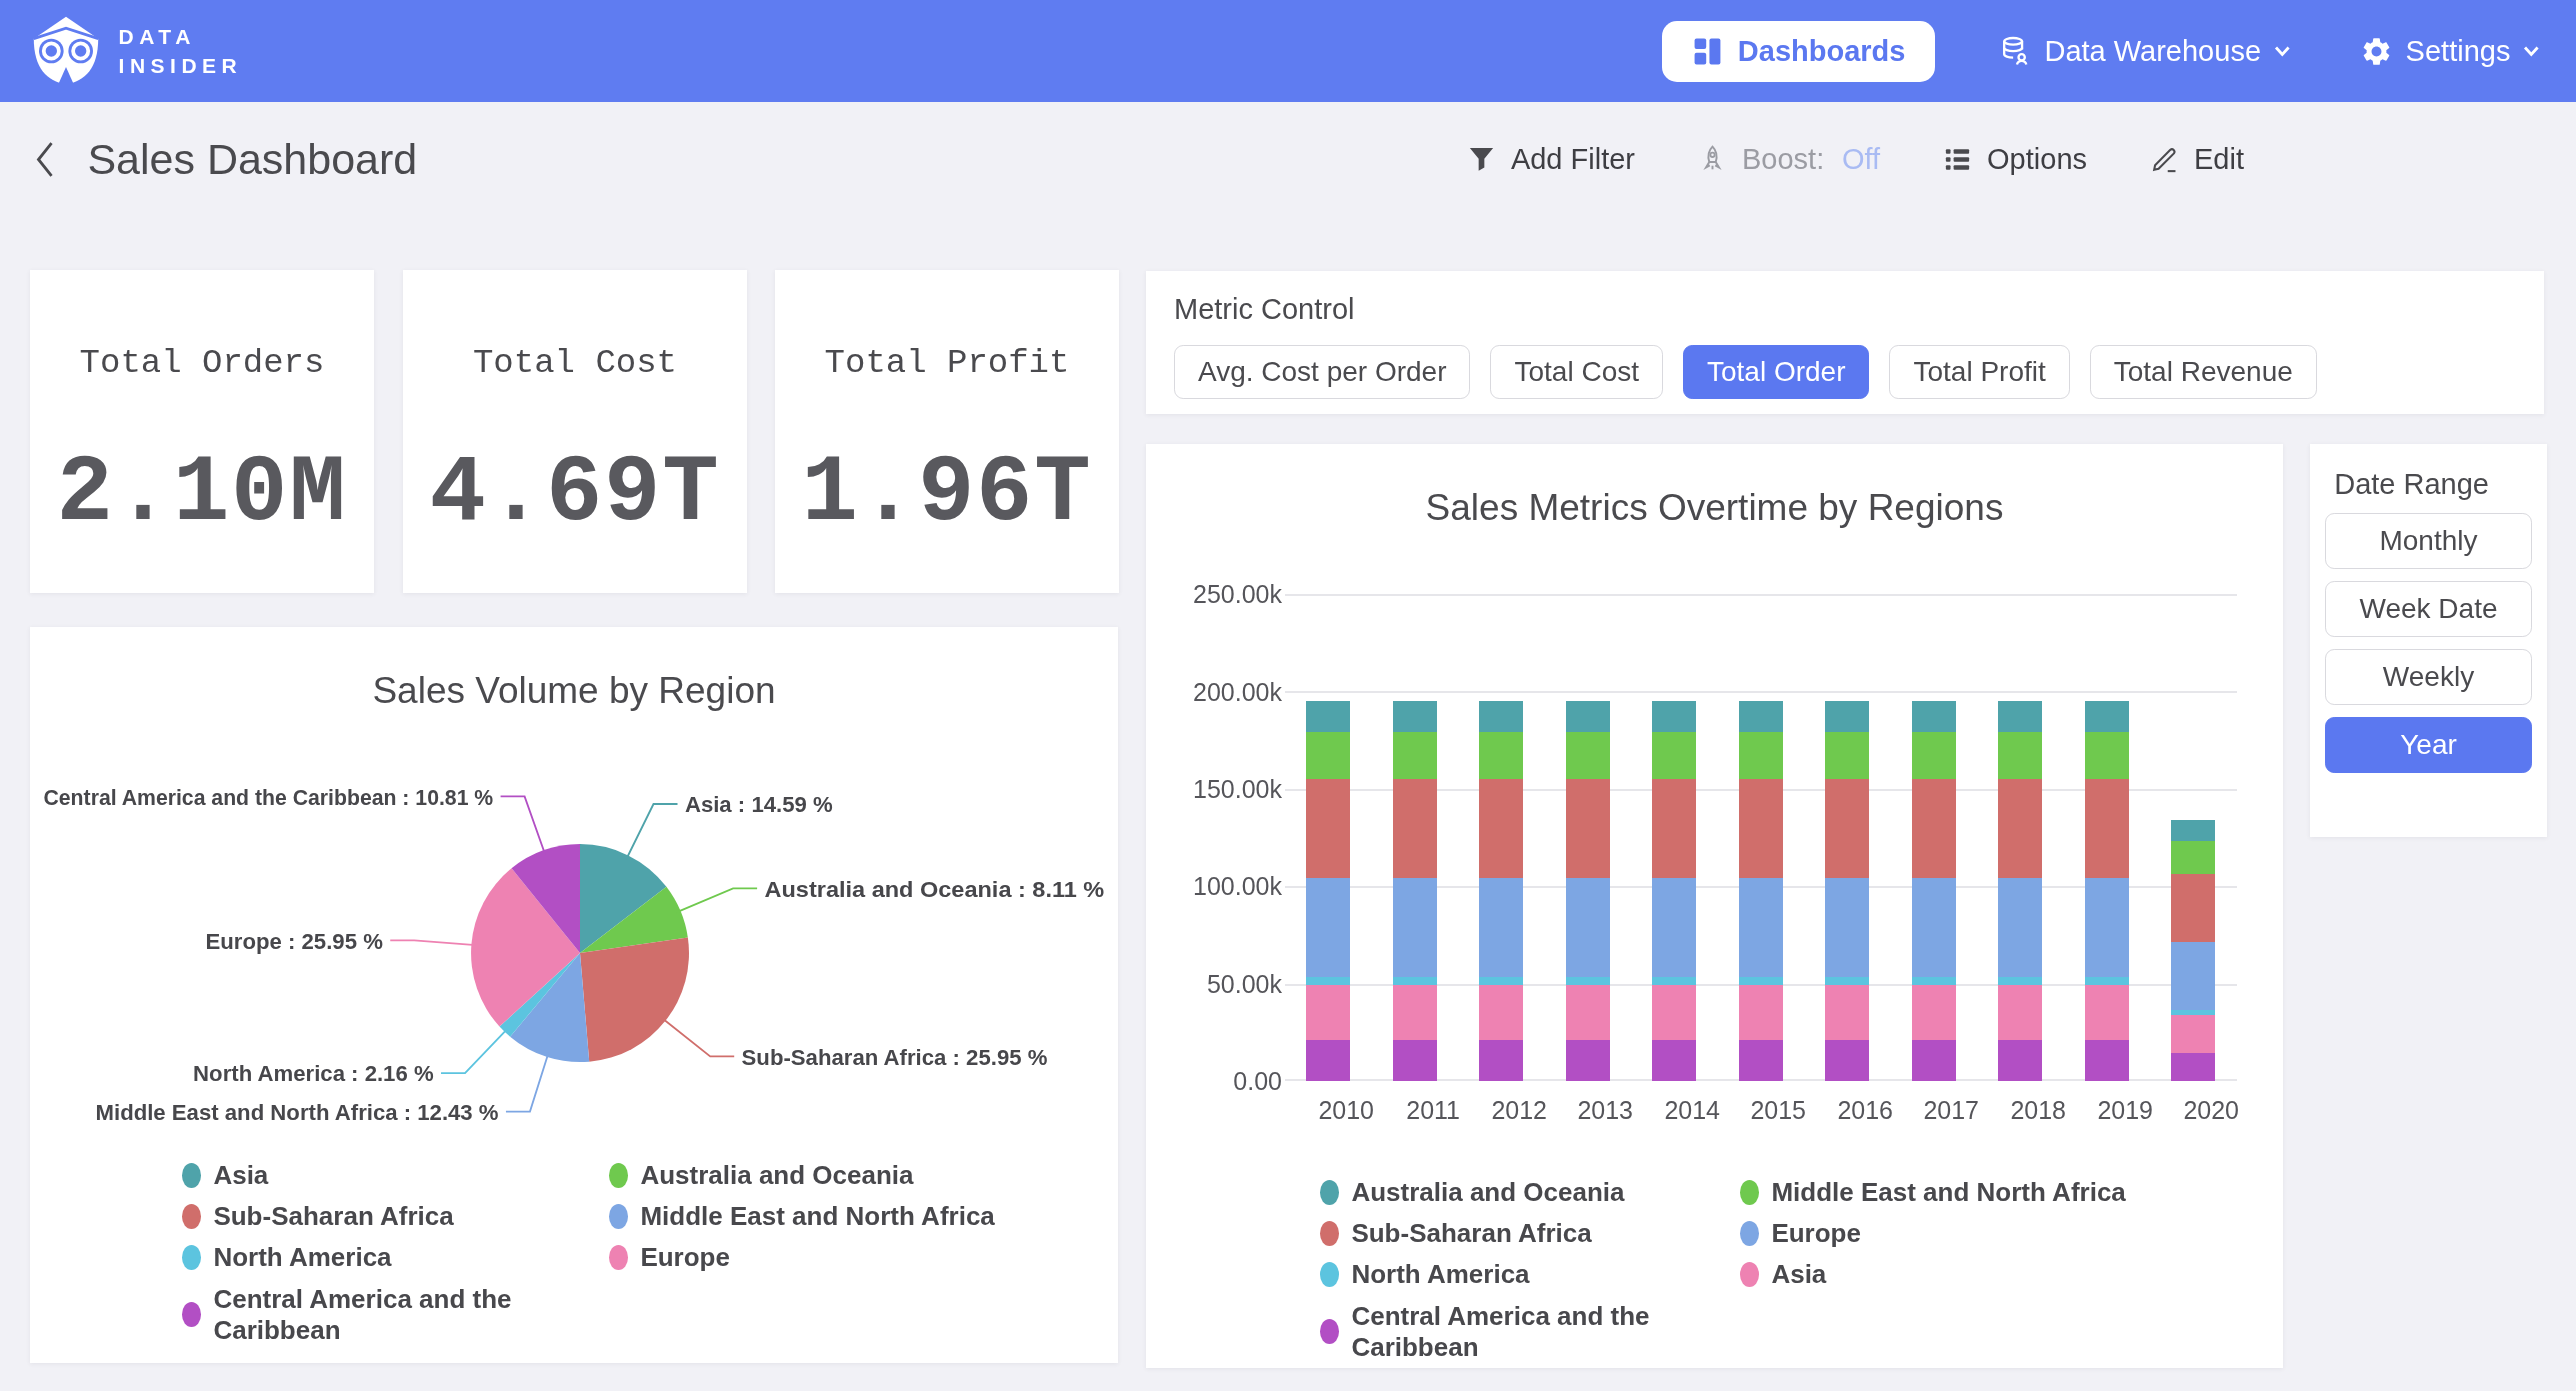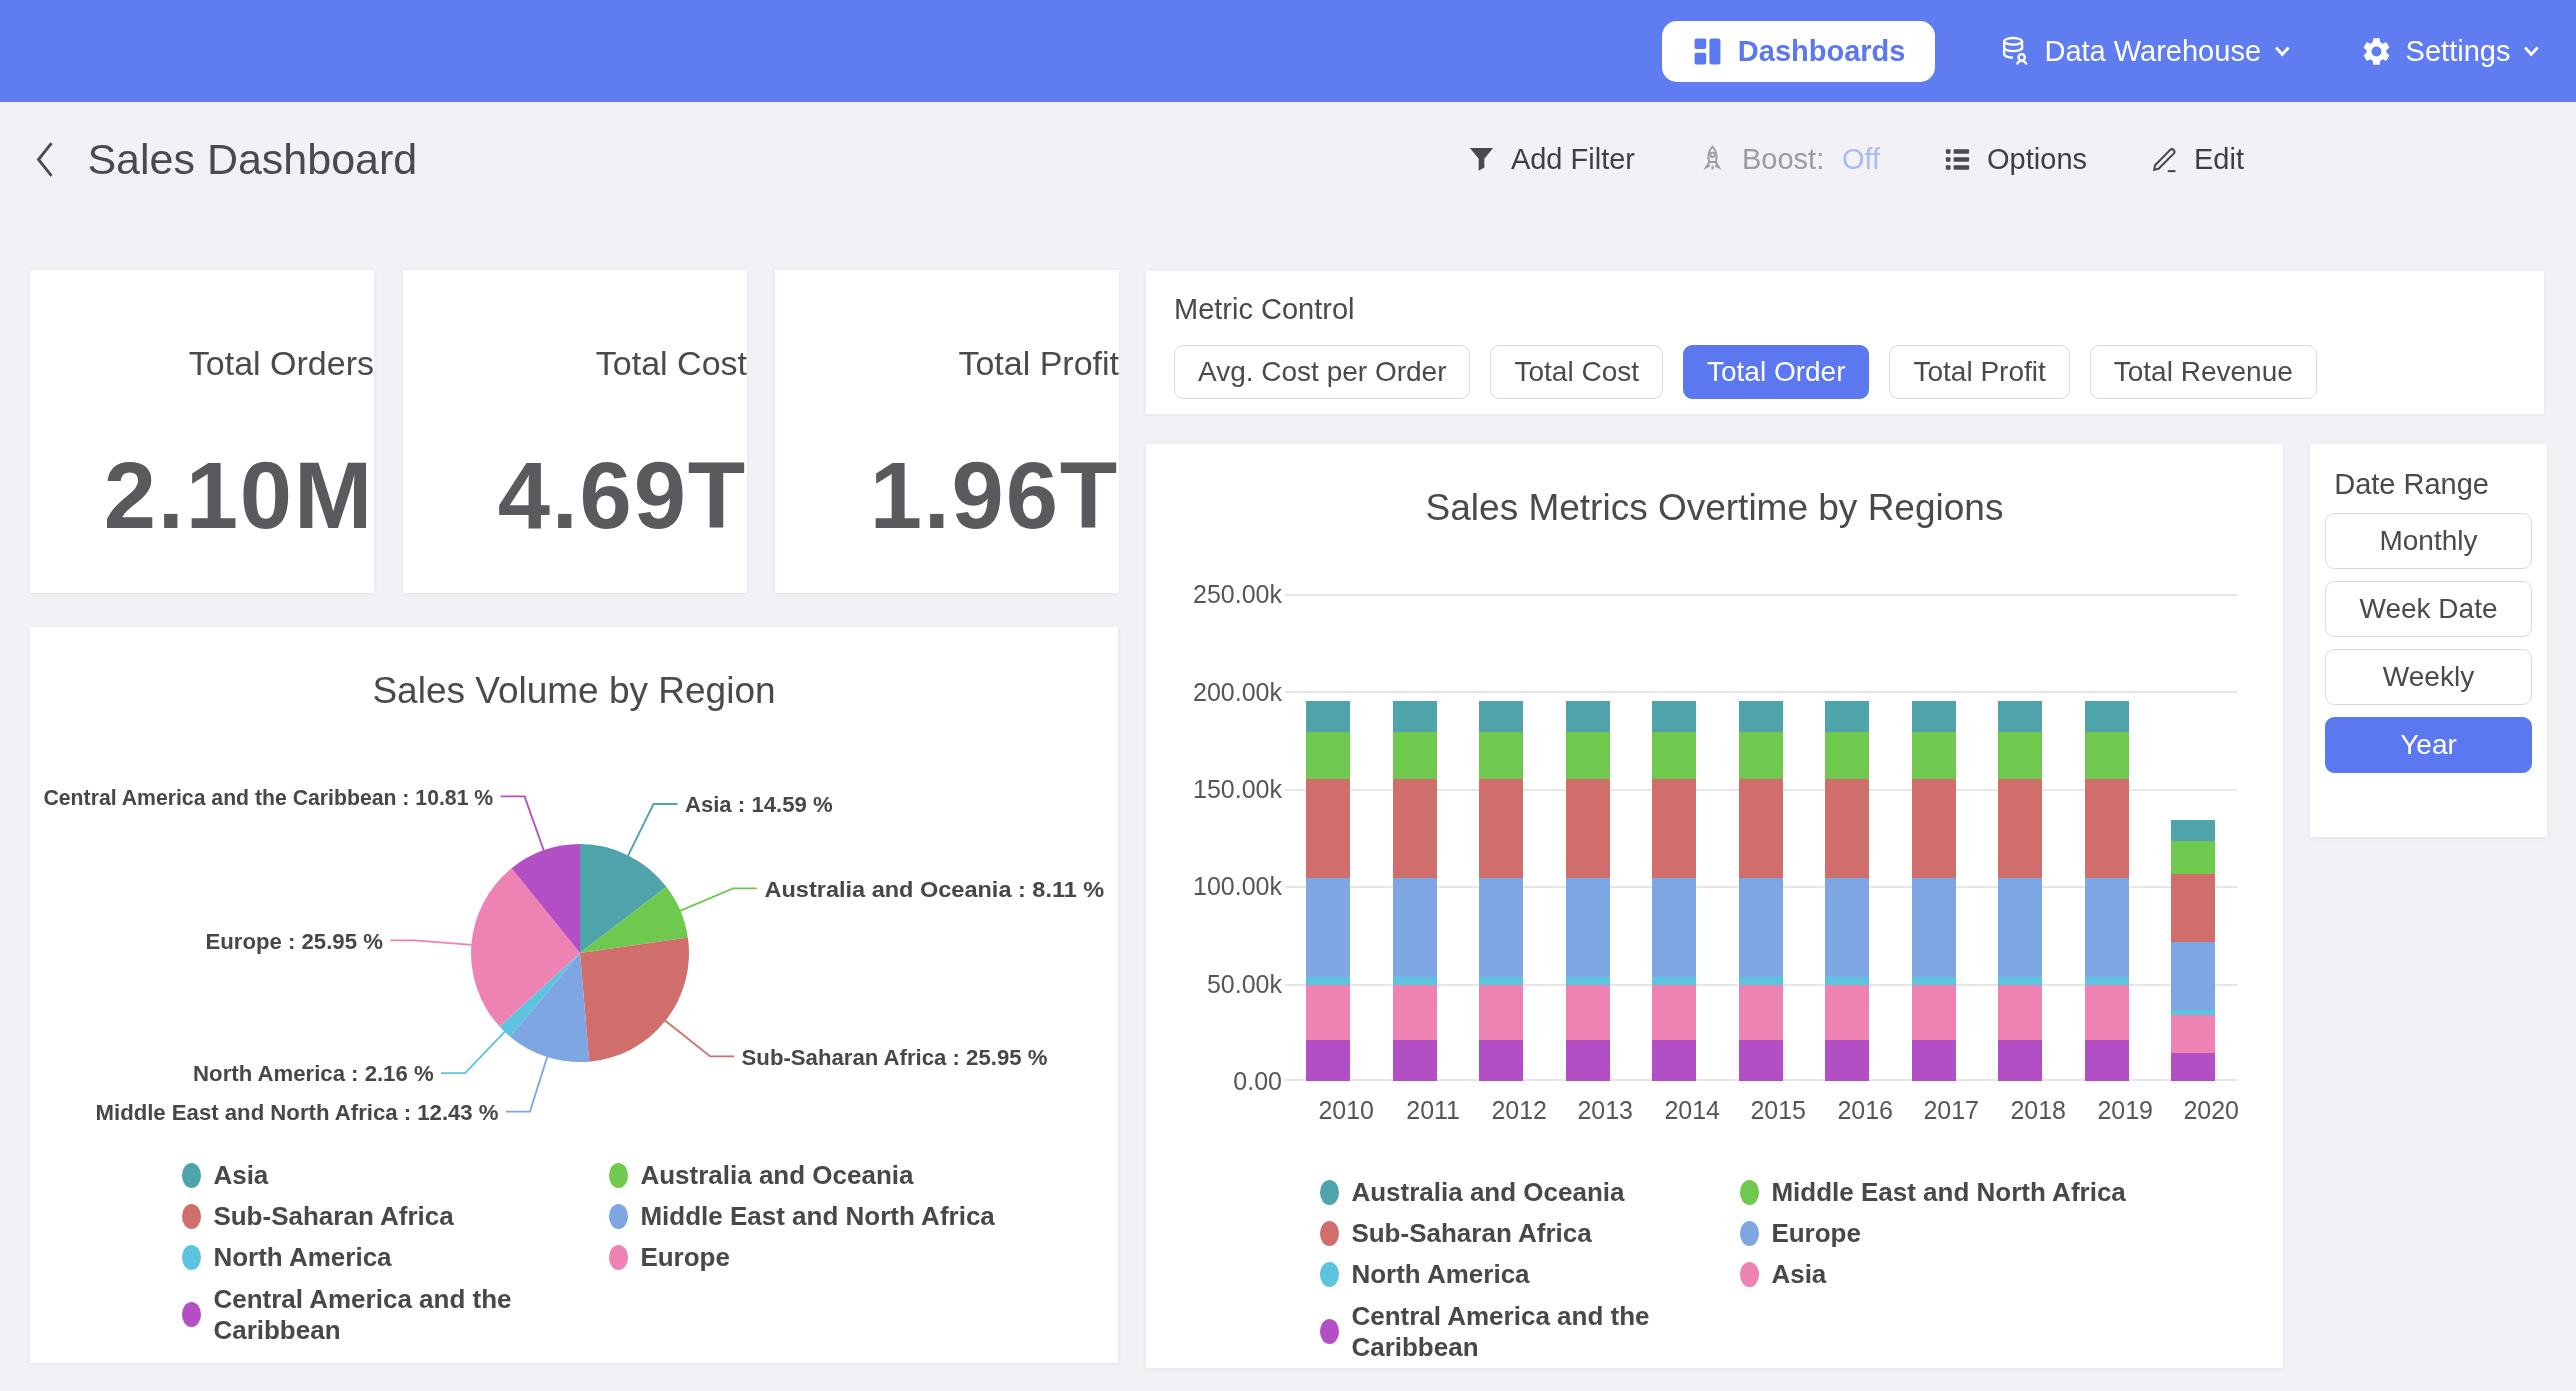--- a/index.html
+++ b/index.html
@@ -24,21 +24,21 @@
   .back-btn{background:none;border:none;cursor:pointer;padding:3.7px;display:flex;}
   .page-title{font-size:43px;color:#4A4A4E;margin-left:28px;}
   .header-actions{margin-left:auto;display:flex;align-items:center;gap:50px;}
   .action{display:flex;align-items:center;gap:14px;font-size:29px;color:#3E3E43;background:none;border:none;
           cursor:pointer;font-family:inherit;}
   .action .muted{color:#9B9CA3;}
   .boost-off{color:#A9BBF3;margin-left:3.7px;}
 
   
   .card{position:absolute;background:#fff;box-shadow:0 0.9px 4.6px rgba(40,40,60,0.07);box-sizing:border-box;}
-  .kpi{top:270px;width:344px;height:323px;display:flex;flex-direction:column;align-items:flex-end;padding-top:74px;}
+  .kpi{top:270px;width:344px;height:323px;display:flex;flex-direction:column;align-items:center;padding-top:74px;font-family:Liberation Mono, monospace;}
   .kpi-1{left:30px;} .kpi-2{left:403px;} .kpi-3{left:775px;}
   .kpi-label{font-size:34px;color:#4A4A4E;}
   .kpi-value{margin-top:59px;font-size:94px;font-weight:bold;color:#59595E;letter-spacing:1.8px;}
 
   .metric-card{left:1146px;top:271px;width:1398px;height:143px;padding:22px 28px;}
   .metric-title{font-size:29px;color:#4A4A4E;}
   .metric-row{display:flex;gap:20px;margin-top:18.5px;}
   .pill-btn{height:54px;padding:0 23px;font-size:28px;color:#4A4A4E;background:#fff;border:1.8px solid #D9D9DE;
             border-radius:9.2px;cursor:pointer;font-family:inherit;white-space:nowrap;}
   .pill-btn.active{background:#5B78F0;border-color:#5B78F0;color:#fff;}
@@ -73,20 +73,37 @@
   .range-btn{display:block;width:100%;height:56px;margin-top:12px;font-size:28px;color:#4A4A4E;background:#fff;
              border:1.8px solid #D9D9DE;border-radius:9.2px;cursor:pointer;font-family:inherit;}
   .range-btn.active{background:#5B78F0;border-color:#5B78F0;color:#fff;}
 </style>
 </head>
 <body>
 
 <div class="stage">
 
   <div class="navbar">
+    <div class="brand">
+      <span>
+        <svg width="72" height="72" viewBox="0 0 76 76">
+          <path d="M38 3 L72 26 C72 57 58 71 38 74 C18 71 4 57 4 26 Z" fill="#ffffff"></path>
+          <path d="M4 26 L38 15 L72 26" fill="none" stroke="#5F7CF1" stroke-width="3"></path>
+          <circle cx="22.5" cy="39" r="13" fill="#5F7CF1"></circle>
+          <circle cx="22.5" cy="39" r="8" fill="none" stroke="#ffffff" stroke-width="4"></circle>
+          <circle cx="53.5" cy="39" r="13" fill="#5F7CF1"></circle>
+          <circle cx="53.5" cy="39" r="8" fill="none" stroke="#ffffff" stroke-width="4"></circle>
+          <path d="M30 74 L38 56 L46 74 Z" fill="#5F7CF1"></path>
+        </svg>
+      </span>
+      <div class="brand-text">
+        <div>DATA</div>
+        <div>INSIDER</div>
+      </div>
+    </div>
 
     <div class="nav-right">
       <button class="nav-pill">
         <span style="display:flex;">
           <svg width="31" height="31" viewBox="0 0 24 24">
             <rect x="2" y="2" width="9" height="8" rx="1.5" fill="#5B78F0"></rect>
             <rect x="2" y="13" width="9" height="9" rx="1.5" fill="#5B78F0"></rect>
             <rect x="13.5" y="2" width="8.5" height="20" rx="1.5" fill="#5B78F0"></rect>
           </svg>
         </span>

